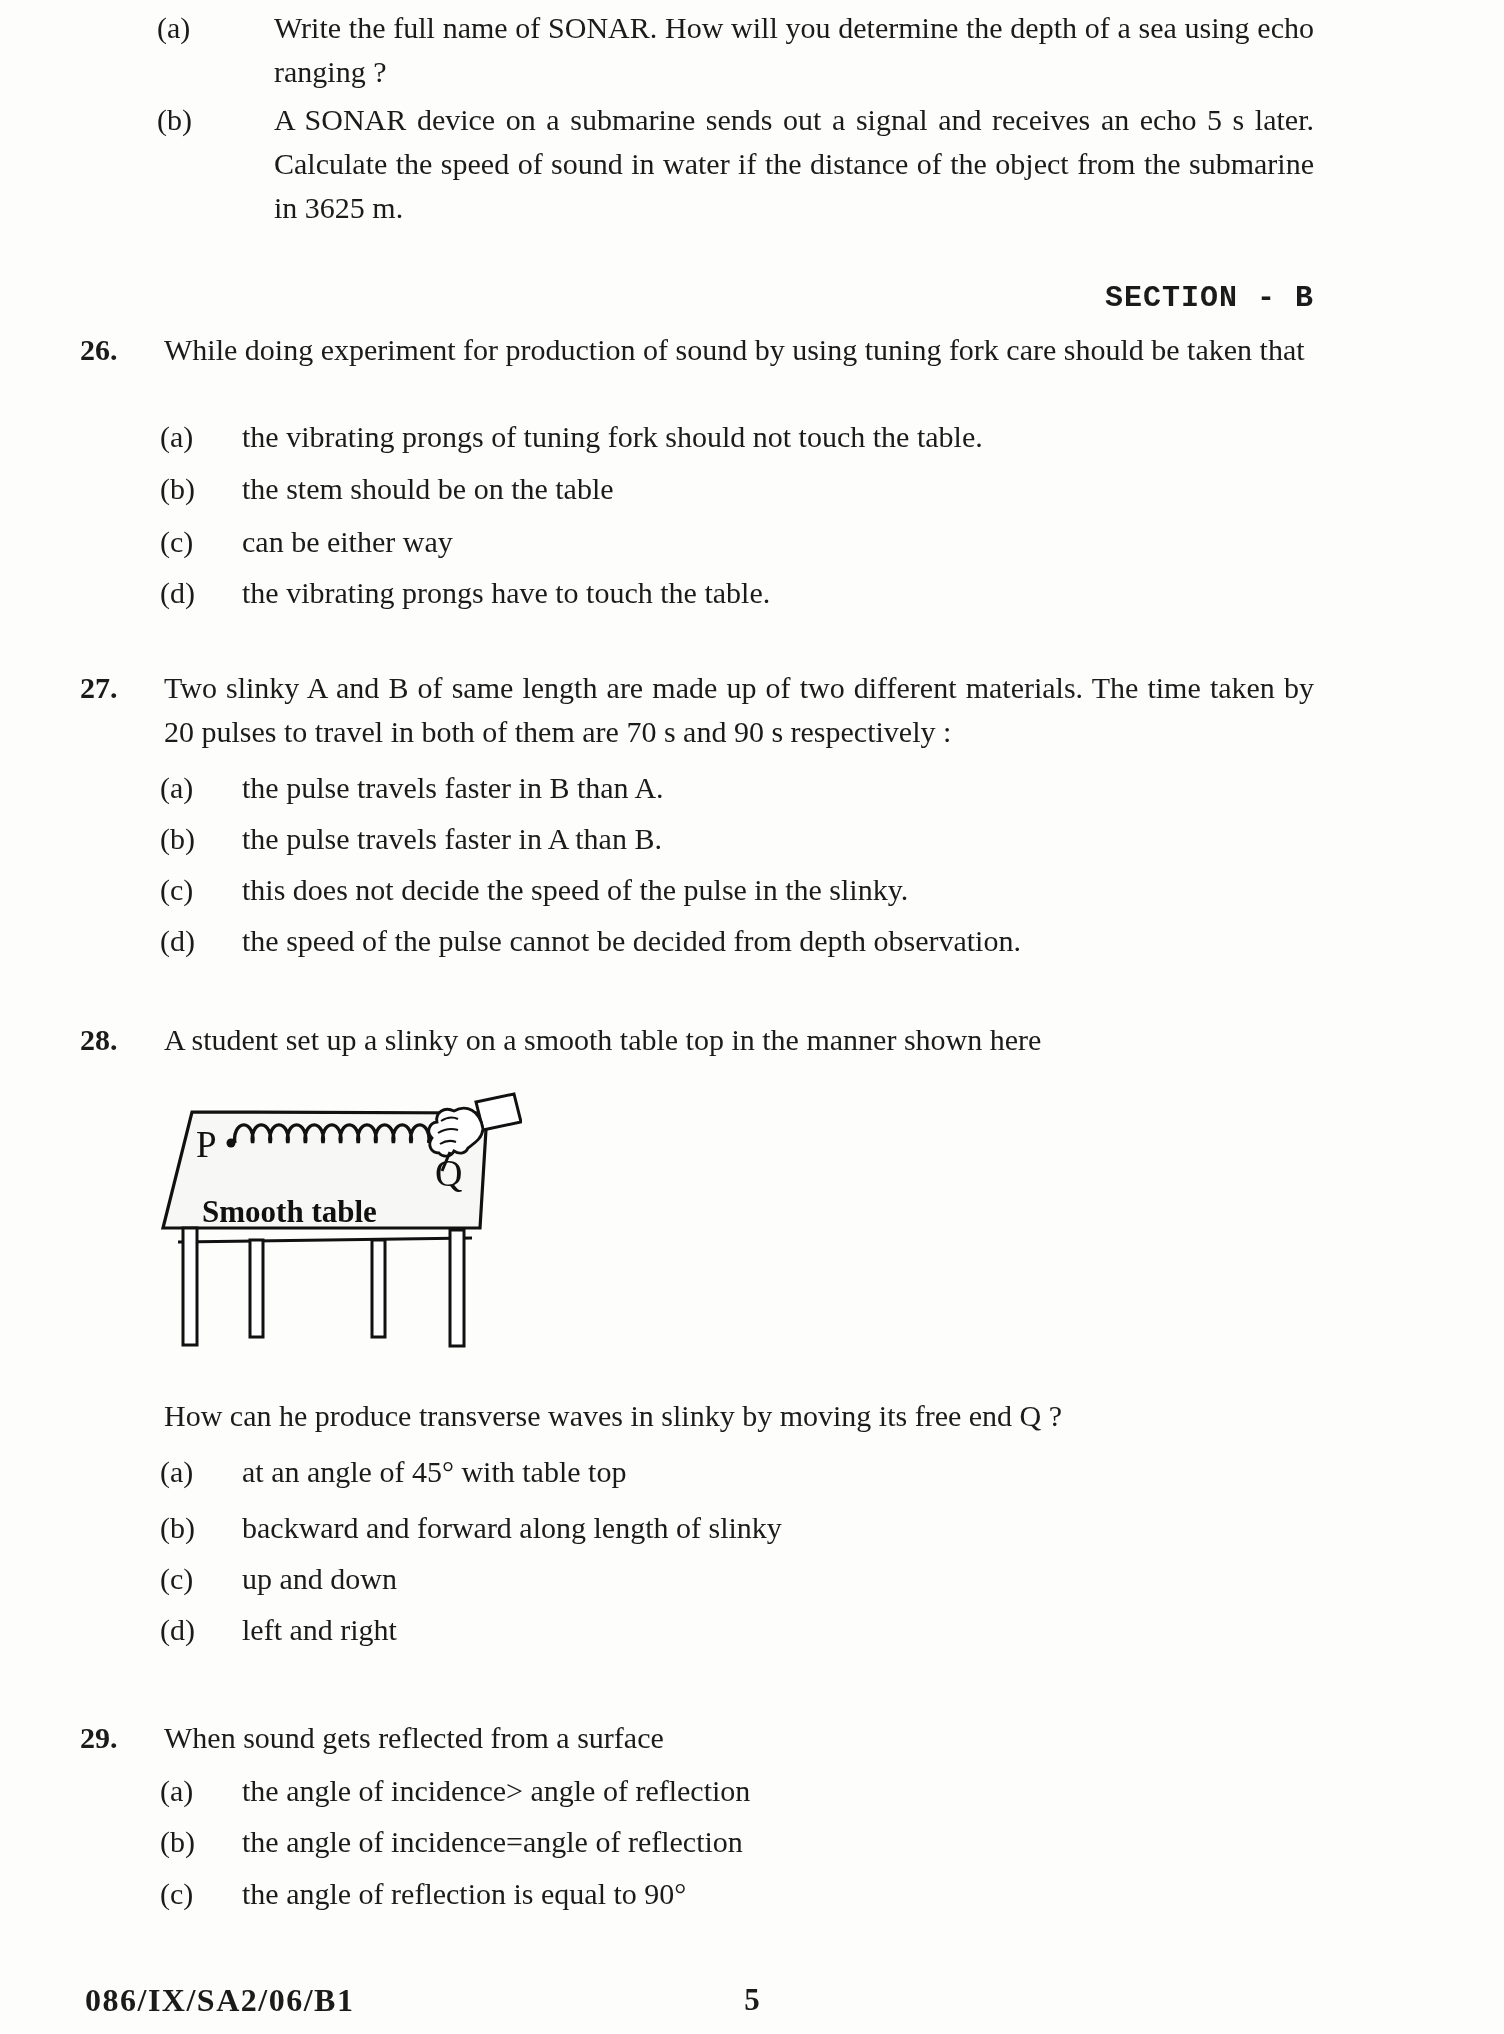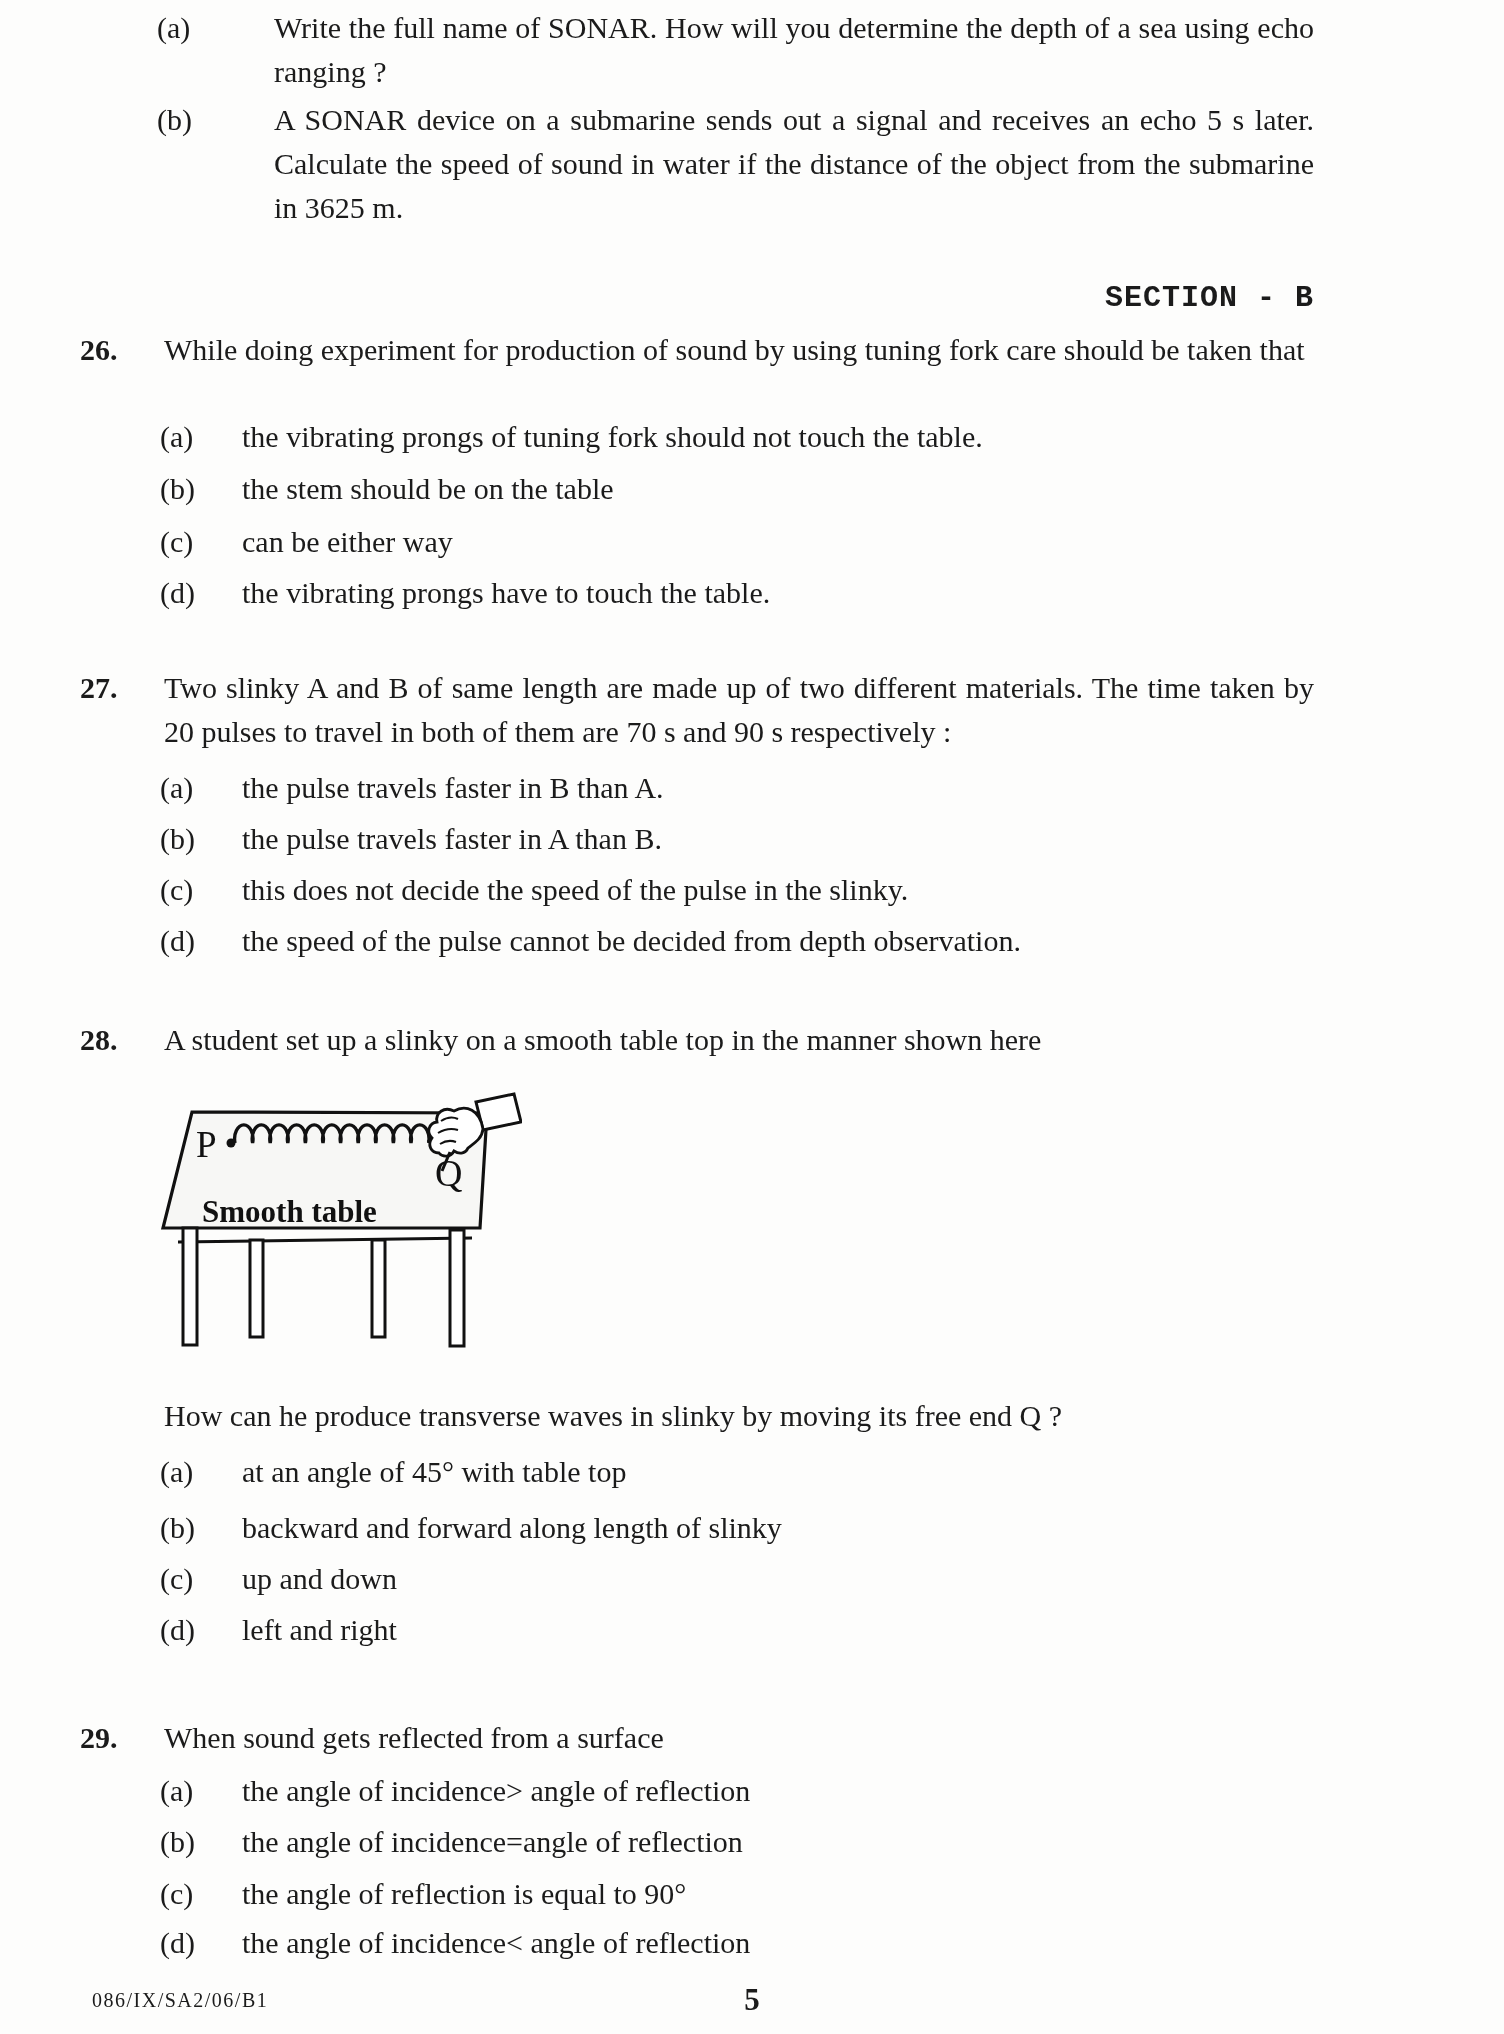--- a/index.html
+++ b/index.html
@@ -18,21 +18,21 @@
   .qblock .qnum { position:absolute; left:0; top:0; font-weight:bold; }
   .qblock .qtxt { margin-left:84px; text-align:justify; text-align-last:left; }
   
   .optrow { position:absolute; left:160px; right:190px; white-space:nowrap; }
   .optrow .olbl { display:inline-block; width:82px; }
   .section-header {
     position:absolute; left:80px; right:190px; text-align:right;
     font-weight:bold; font-size:30px; letter-spacing:1px;font-family:Liberation Mono, monospace;
   }
   .subq { position:absolute; left:164px; right:190px; }
-  .footer-code { position:absolute; left:92px; top:1978px; font-weight:normal; font-size:20px; letter-spacing:1.5px; }
+  .footer-code { position:absolute; left:85px; top:1978px; font-weight:bold; font-size:32px; letter-spacing:1.5px; }
   .footer-page { position:absolute; left:0; right:0; top:1978px; text-align:center; font-weight:bold; font-size:31px; }
   .diagram { position:absolute; left:138px; top:1080px; width:384px; height:272px; }
   .diagram svg { width:100%; height:100%; }
   svg text { font-family:"Liberation Serif", serif; fill:#111; }
 </style>
 </head>
 <body>
 
 <div class="page">
 
@@ -135,20 +135,17 @@
   </div>
   <div class="optrow" style="top:1769px">
     <span class="olbl">(a)</span><span>the angle of incidence&gt; angle of reflection</span>
   </div>
   <div class="optrow" style="top:1820px">
     <span class="olbl">(b)</span><span>the angle of incidence=angle of reflection</span>
   </div>
   <div class="optrow" style="top:1872px">
     <span class="olbl">(c)</span><span>the angle of reflection is equal to 90°</span>
   </div>
-  <div class="optrow" style="top:1921px">
-    <span class="olbl">(d)</span><span>the angle of incidence&lt; angle of reflection</span>
-  </div>
 
   <div class="footer-code">086/IX/SA2/06/B1</div>
   <div class="footer-page">5</div>
 
 </div>
 
 </body></html>

